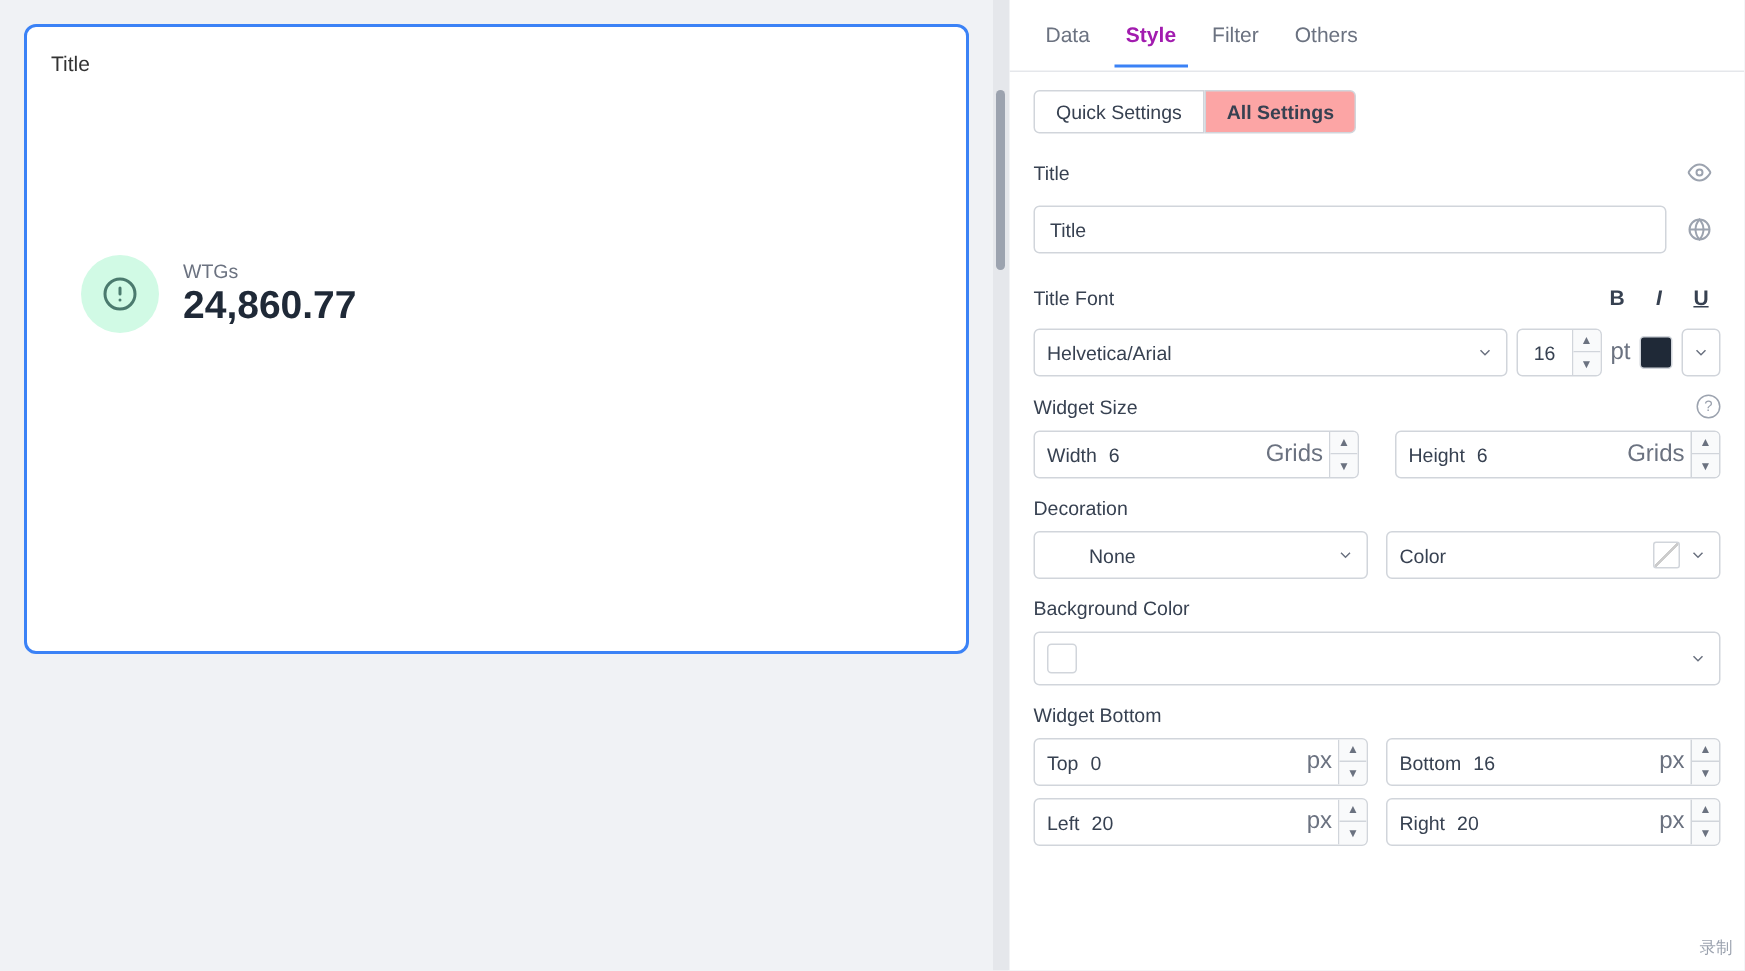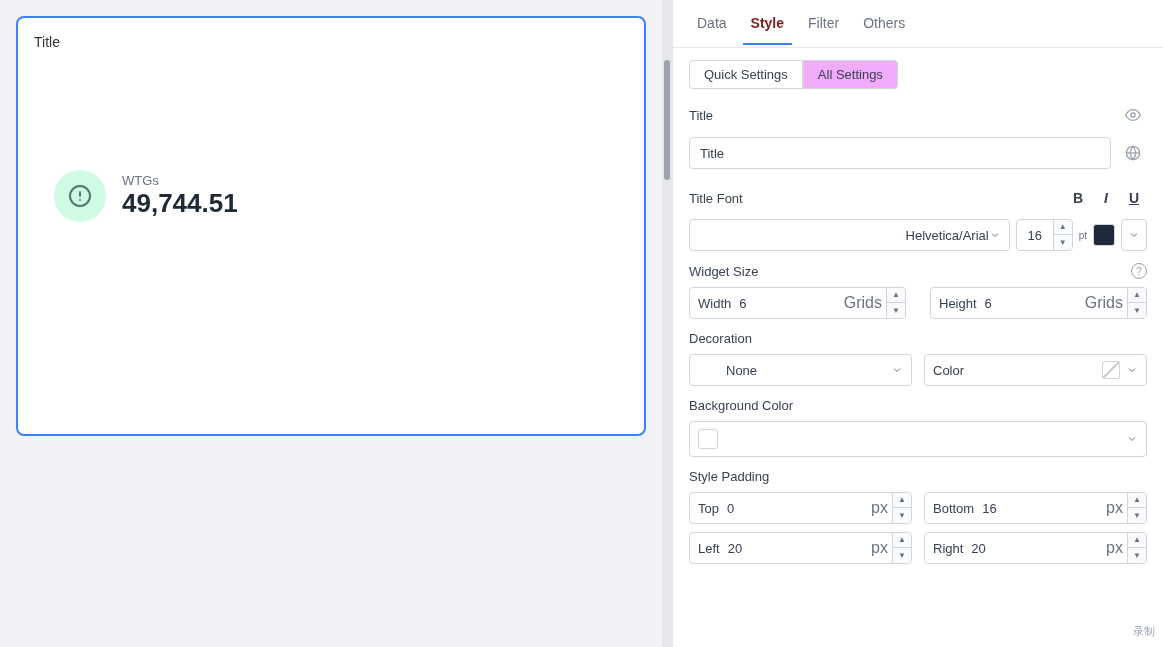--- a/index.html
+++ b/index.html
@@ -120,21 +120,21 @@
     .tab {
       padding: 12px 8px;
       font-size: 14px;
       color: #6b7280;
       cursor: pointer;
       border-bottom: 2px solid transparent;
       margin-bottom: -1px;
     }
 
     .tab.active {
-      color: #7f1d1d;
+      color: #a21caf;
       font-weight: 600;
       border-bottom: 2px solid #3b82f6;
     }
 
     
     .settings-toggle {
       display: flex;
       gap: 0;
       margin: 12px 16px;
       flex-shrink: 0;
@@ -148,22 +148,22 @@
       background: #fff;
       color: #374151;
     }
 
     .toggle-btn:first-child {
       border-radius: 4px 0 0 4px;
     }
 
     .toggle-btn:last-child {
       border-radius: 0 4px 4px 0;
-      background: #f0abfc;
-      font-weight: 400;
+      background: #fca5a5;
+      font-weight: 700;
       text-align: center;
     }
 
     
     .section {
       padding: 0 16px 12px 16px;
       flex-shrink: 0;
     }
 
     .section-label {
@@ -378,21 +378,21 @@
     <div class="widget-content">
       <div class="icon-circle">
         <svg viewBox="0 0 24 24" fill="none">
           <circle cx="12" cy="12" r="10" stroke="#4b7a6e" stroke-width="2"></circle>
           <line x1="12" y1="8" x2="12" y2="12" stroke="#4b7a6e" stroke-width="2" stroke-linecap="round"></line>
           <circle cx="12" cy="16" r="1" fill="#4b7a6e"></circle>
         </svg>
       </div>
       <div class="widget-data">
         <div class="widget-label">WTGs</div>
-        <div class="widget-value">49,744.51</div>
+        <div class="widget-value">24,860.77</div>
       </div>
     </div>
   </div>
 </div>
 
 <div class="scrollbar-area">
   <div class="scrollbar-thumb"></div>
 </div>
 
 <div class="right-panel">
@@ -440,36 +440,36 @@
           </button>
         <button class="style-btn">
             <i>I</i>
           </button>
         <button class="style-btn">
             <u>U</u>
           </button>
       </div>
     </div>
     <div class="font-row">
-      <div style="flex:1; position:relative;text-align:right;">
+      <div style="flex:1; position:relative;">
         <div style="display:flex; align-items:center; border:1px solid #d1d5db; border-radius:4px; height:32px; padding: 0 8px; cursor:pointer;">
           <span style="flex:1; font-size:13px; color:#374151;">Helvetica/Arial</span>
           <svg width="12" height="12" viewBox="0 0 24 24" fill="none" stroke="#6b7280" stroke-width="2">
               <polyline points="6 9 12 15 18 9"></polyline>
             </svg>
         </div>
       </div>
       <div class="number-input-group">
         <input type="text" value="16" style="width: 36px; border: none; outline: none; font-size: 13px; text-align: center; color: rgb(55, 65, 81);">
         <div class="spinner-btns">
           <button class="spinner-btn">▲</button>
           <button class="spinner-btn">▼</button>
         </div>
       </div>
-      <span style="font-size:10px; color:#6b7280;">pt</span>
+      <span style="font-size:16px; color:#6b7280;">pt</span>
       <div class="color-swatch"></div>
       <div style="display:flex; align-items:center; border:1px solid #d1d5db; border-radius:4px; height:32px; padding:0 6px; cursor:pointer;">
         <svg width="12" height="12" viewBox="0 0 24 24" fill="none" stroke="#6b7280" stroke-width="2">
             <polyline points="6 9 12 15 18 9"></polyline>
           </svg>
       </div>
     </div>
   </div>
 
   <div class="section">
@@ -528,21 +528,21 @@
       <div class="bg-swatch"></div>
       <div style="flex:1;"></div>
       <svg width="12" height="12" viewBox="0 0 24 24" fill="none" stroke="#6b7280" stroke-width="2">
           <polyline points="6 9 12 15 18 9"></polyline>
         </svg>
     </div>
   </div>
 
   <div class="section">
     <div class="section-label">
-      <span class="section-label-text">Style Padding</span>
+      <span class="section-label-text">Widget Bottom</span>
     </div>
     <div class="two-col" style="margin-bottom:8px;justify-content:space-between;">
 
       <div class="inline-field">
         <span class="inline-label">Top</span>
         <input class="inline-input" type="text" value="0" style="">
         <span class="inline-unit">px</span>
         <div class="spinner-btns" style="border-left:1px solid #d1d5db;">
           <button class="spinner-btn">▲</button>
           <button class="spinner-btn">▼</button>

